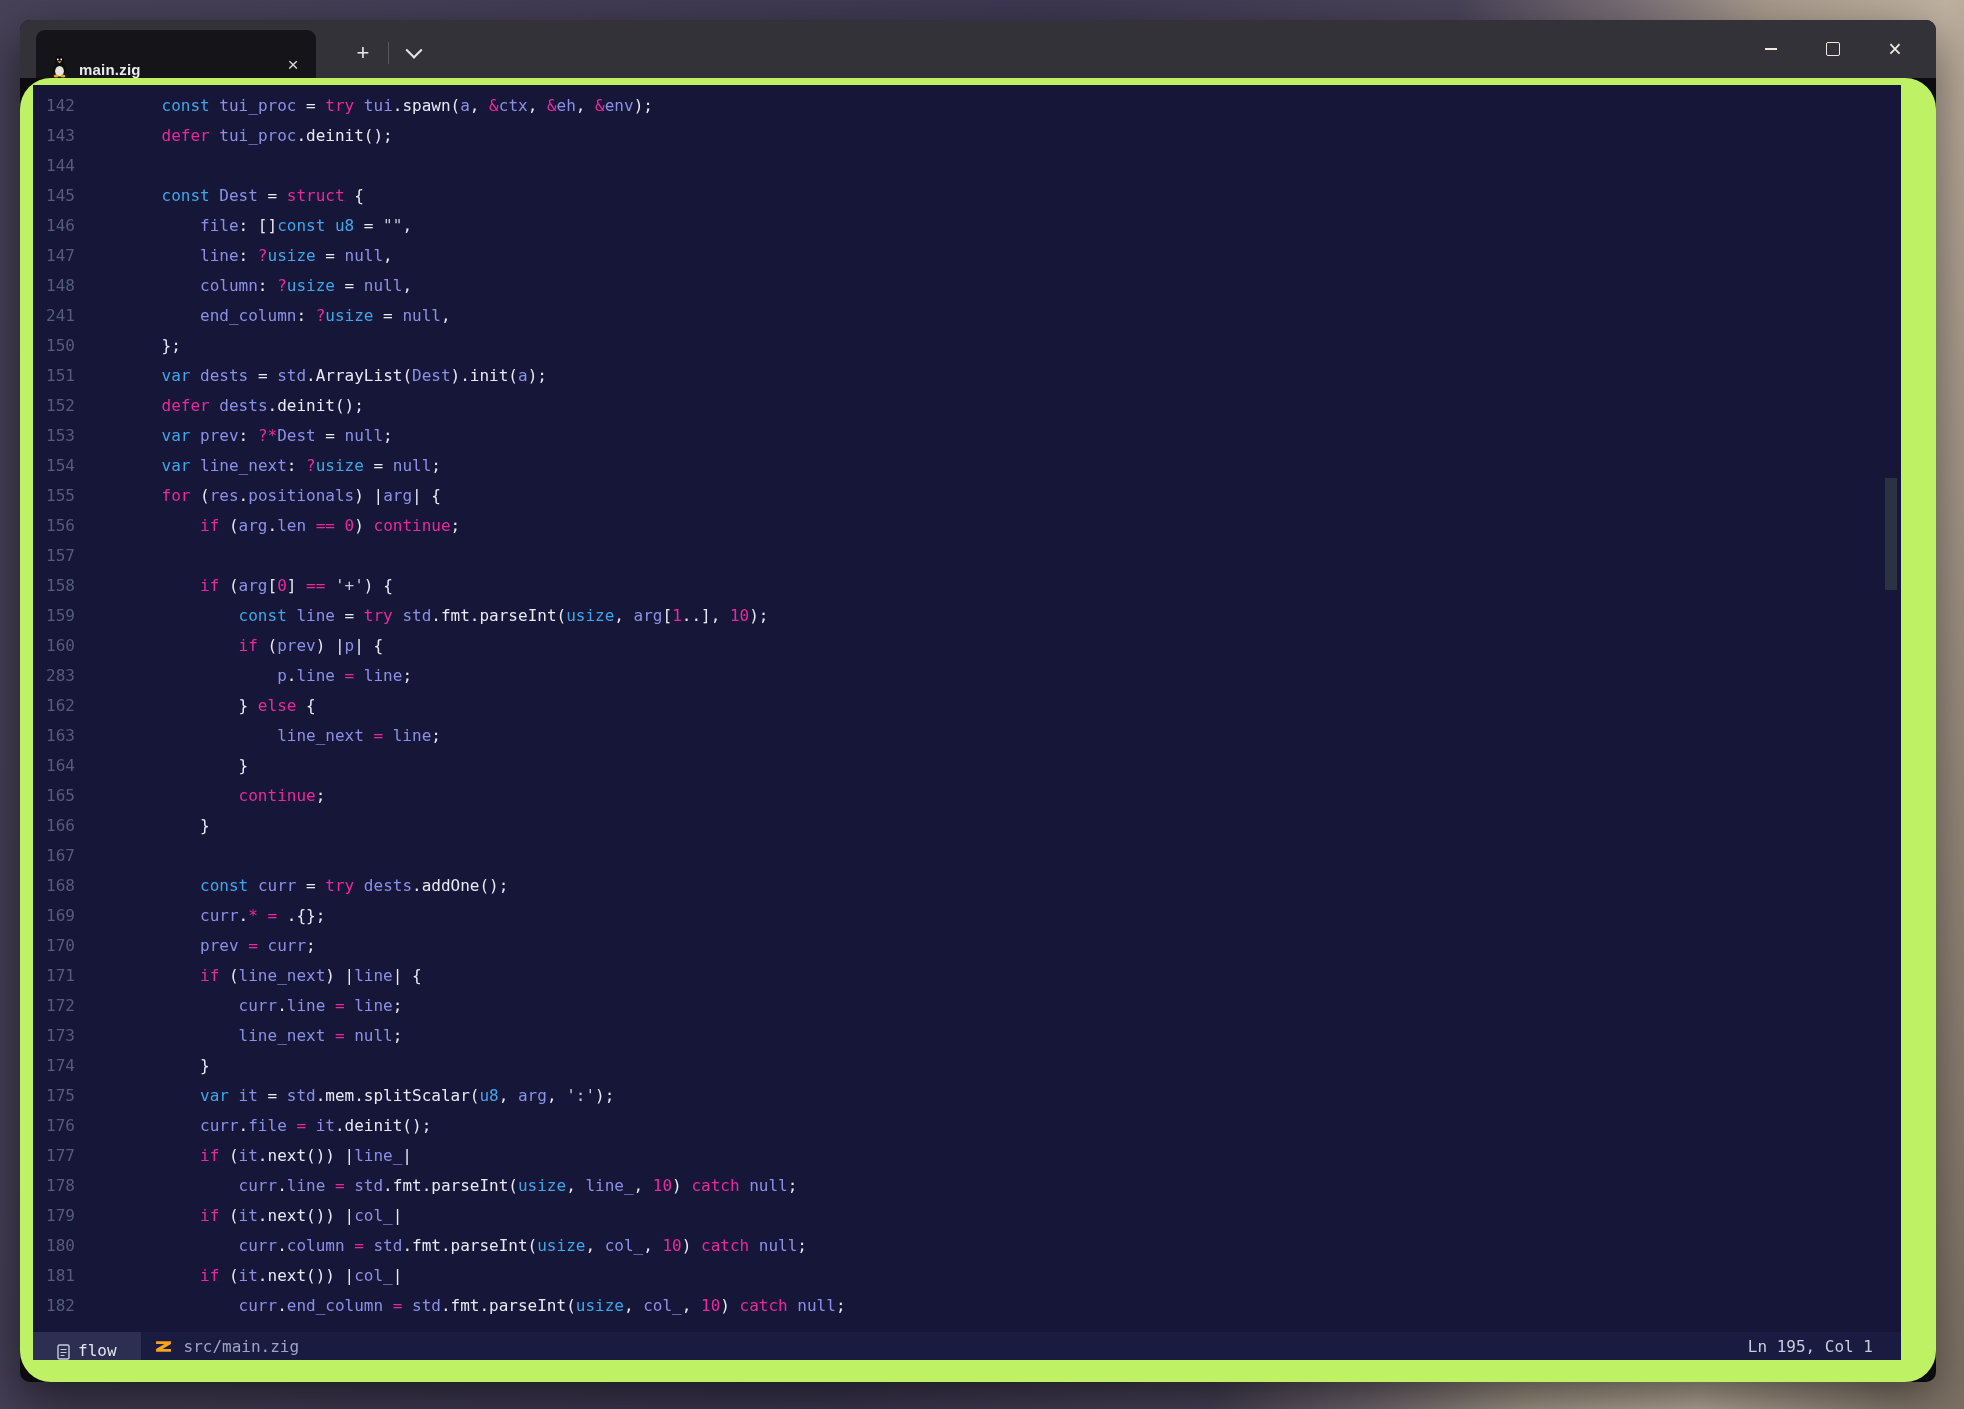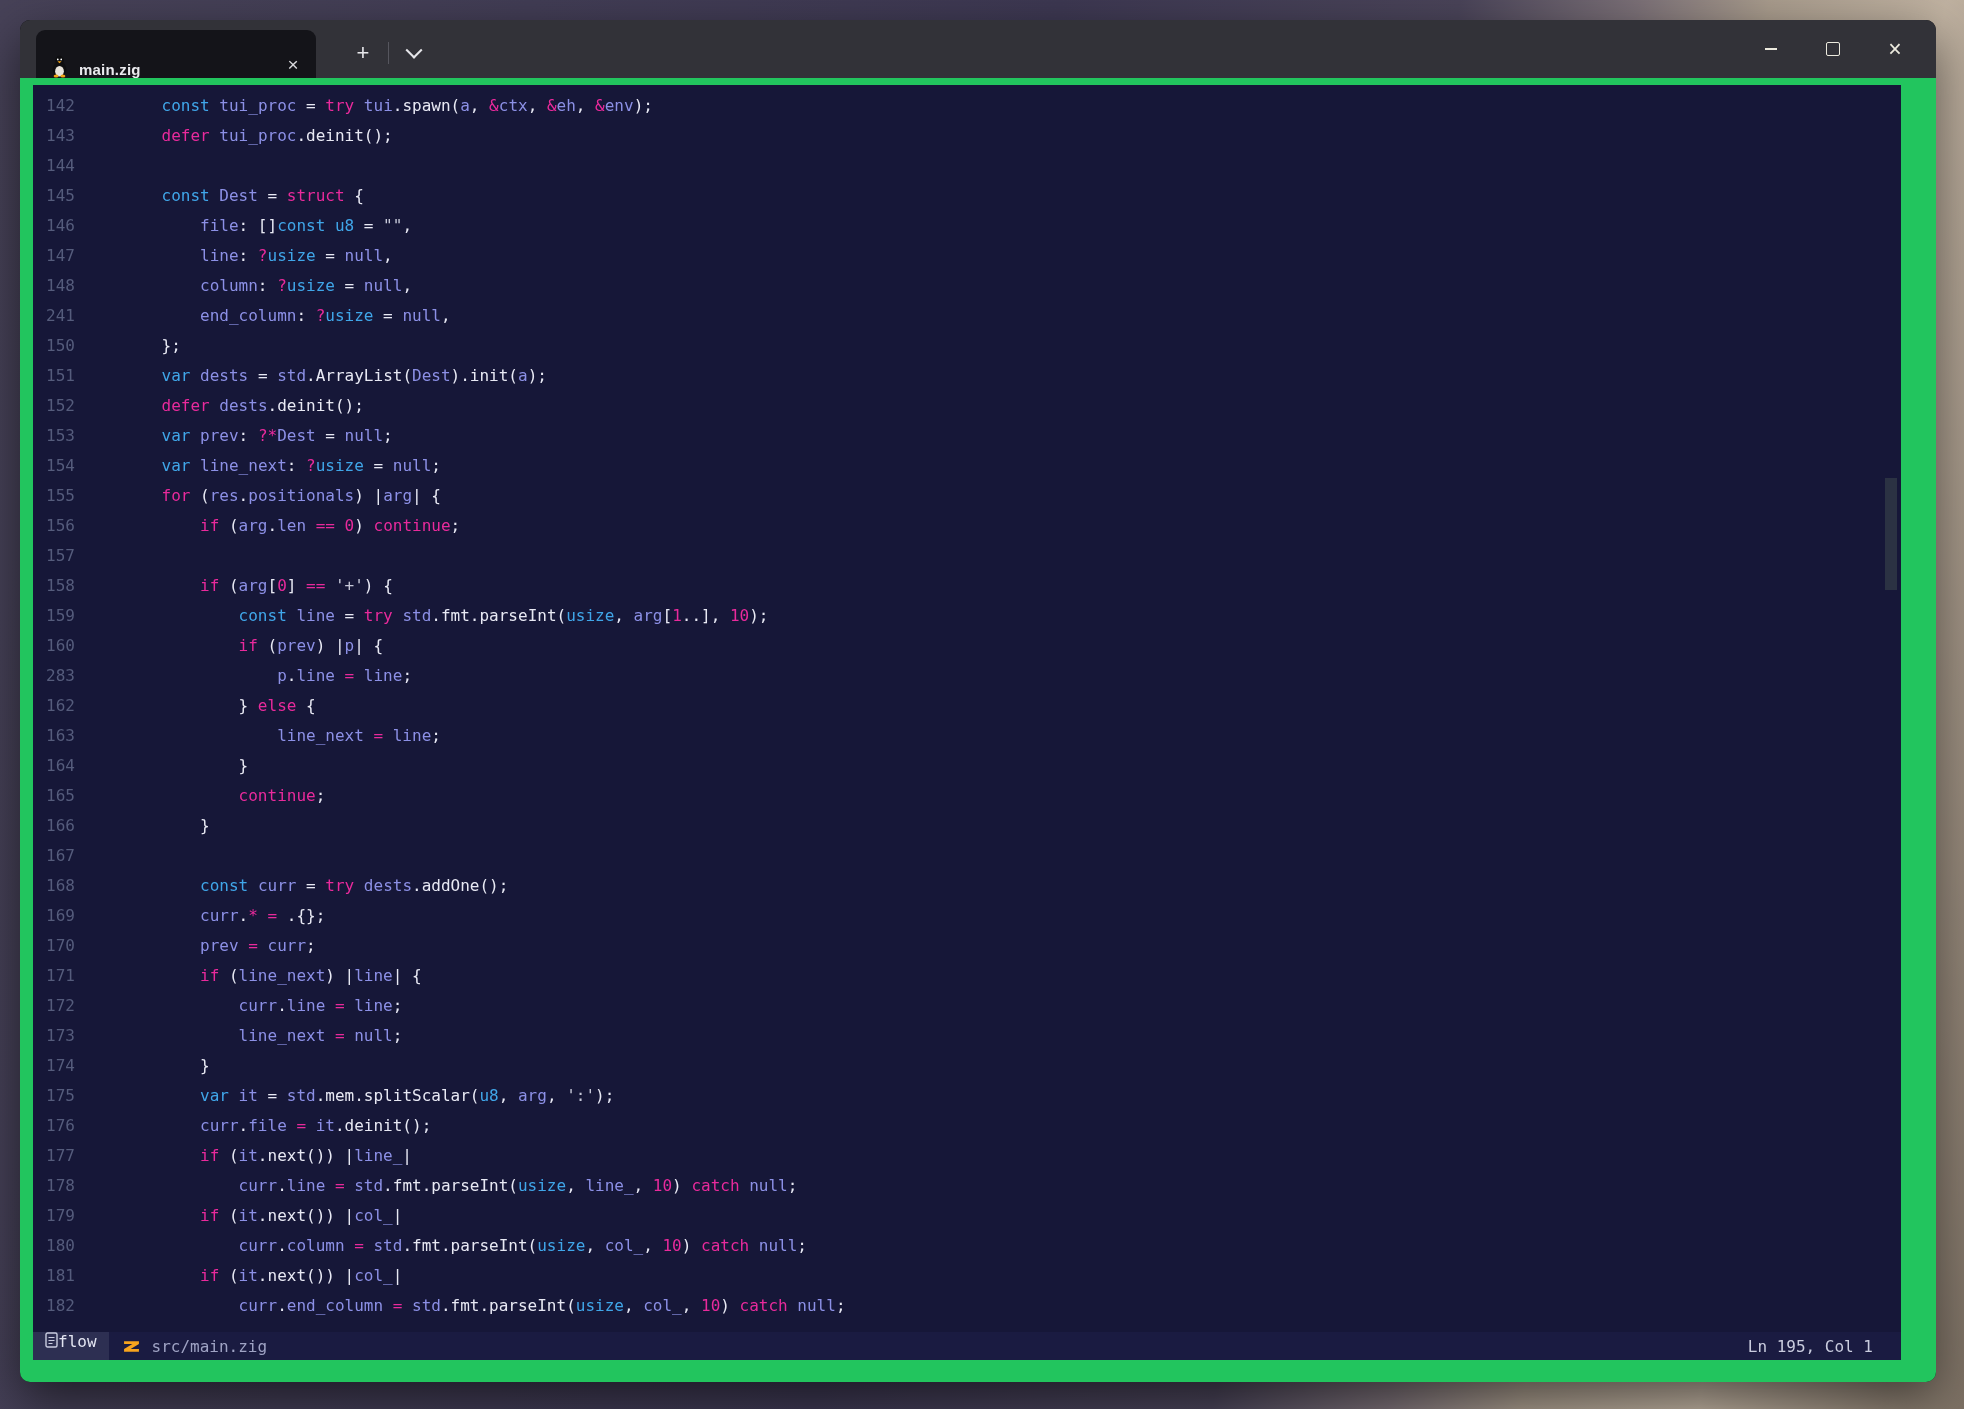--- a/index.html
+++ b/index.html
@@ -31,41 +31,41 @@
   .dropdown{position:absolute;left:376px;bottom:6px;width:36px;height:38px;display:flex;
     align-items:center;justify-content:center;border-radius:5px;}
   .chev{width:10px;height:10px;border-right:2px solid #e6e6ea;border-bottom:2px solid #e6e6ea;
     transform:rotate(45deg) translate(-2px,-2px);}
   .win-controls{position:absolute;right:10px;top:0;height:100%;display:flex;}
   .wc{width:62px;height:100%;display:flex;align-items:center;justify-content:center;}
   .min-bar{width:12px;height:2px;background:#eceade;}
   .max-box{width:12px;height:12px;border:1.6px solid #eceade;border-radius:2px;}
   .wc-close{color:#eceade;font-size:23px;font-weight:400;line-height:1;}
   
-  .term{position:absolute;left:0;right:0;top:58px;bottom:0;background:#22c55e;}
+  .term{position:absolute;left:0;right:0;top:58px;bottom:0;background:#bef264;border-radius:31px;}
   .panel{
     position:absolute;left:13px;top:7px;width:1868px;height:1275px;
     background:#161738;display:flex;flex-direction:column;
   }
   .code{flex:1;overflow:hidden;padding-top:6px;position:relative;}
   .code-line{height:30px;line-height:30px;white-space:pre;
     font-family:"DejaVu Sans Mono",monospace;font-size:16px;}
   .ln{display:inline-block;width:42px;text-align:right;color:#555c7c;}
   .code-text{margin-left:48px;}
   .tok-k{color:#e92a9c;}   
   .tok-c{color:#40a6e9;}   
   .tok-i{color:#8c90e6;}   
   .tok-w{color:#e8e9f4;}   
   .tok-s{color:#c6c8d8;}   
   .scroll-thumb{position:absolute;right:4px;top:393px;width:12px;height:112px;background:#2b3243;}
   
   .statusbar{height:28px;background:#1a1b41;display:flex;align-items:center;
     font-family:"DejaVu Sans Mono",monospace;font-size:16px;}
-  .flow-seg{height:100%;background:#2d2f52;display:flex;align-items:flex-start;
-    padding:0 12px;color:#e3e5f1;}
+  .flow-seg{height:100%;background:#2d2f52;display:flex;align-items:flex-end;gap:8px;
+    padding:0 24px;color:#e3e5f1;}
   .zig-badge{margin-left:14px;display:flex;align-items:center;}
   .file-path{margin-left:12px;color:#9fa3c4;}
   .cursor-pos{margin-left:auto;margin-right:28px;color:#c9ccde;}
 </style>
 </head>
 <body>
 
 <div class="window">
 
   <div class="titlebar">

